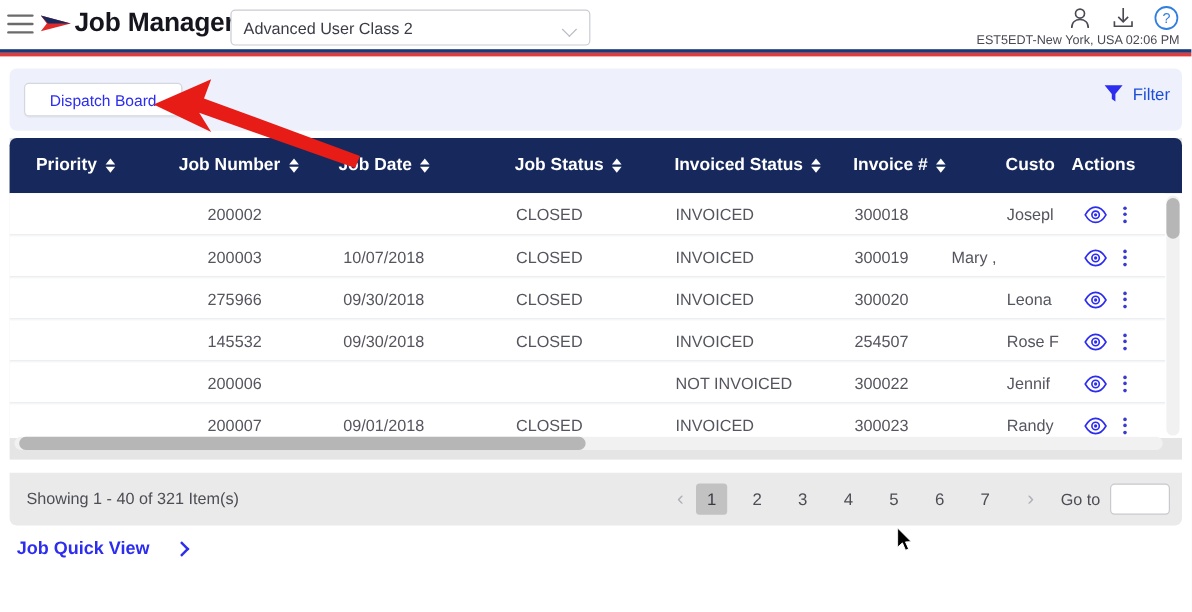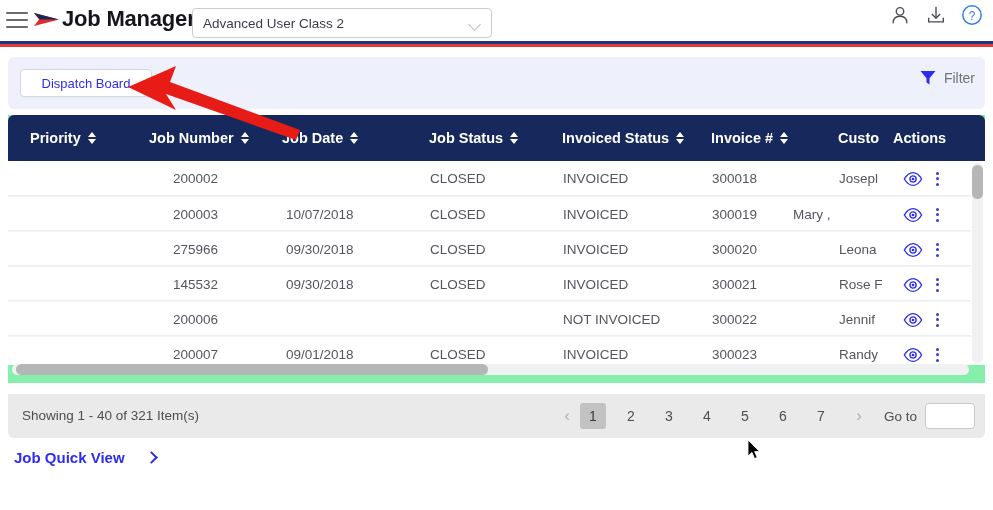--- a/index.html
+++ b/index.html
@@ -74,26 +74,26 @@
     width: 132px; height: 28px;
     background: #ffffff; border: 1px solid #d4d7df; border-radius: 4px;
     display: flex; align-items: center; justify-content: center;
     font-size: 13px; color: #2d2df0; cursor: pointer;
     box-shadow: 0 1px 1px rgba(0,0,0,0.04);
   }
   .filter-btn {
     position: absolute; right: 10px; top: 12px;
     display: flex; align-items: center; gap: 7px; cursor: pointer;
   }
-  .filter-label { font-size: 14px; color: #737373; text-align: center; }
+  .filter-label { font-size: 14px; color: #1d4ed8; text-align: center; }
 
   
   .table-wrap {
     position: absolute; left: 8px; top: 115px; width: 977px; height: 268px;
-    background: #86efac;
+    background: #e5e5e5;
   }
   .thead {
     position: absolute; left: 0; top: 0; width: 977px; height: 46px;
     background: #17295c; border-radius: 6px 6px 0 0;
     color: #ffffff;
   }
   .th {
     position: absolute; top: 0; height: 46px;
     display: flex; align-items: center; gap: 7px;
     font-size: 14.5px; font-weight: bold; white-space: nowrap;
@@ -227,20 +227,21 @@
         <line x1="12" y1="3" x2="12" y2="15" stroke="#4a4a55" stroke-width="1.5"></line>
         <path d="M7.5 11 L12 15.5 L16.5 11" fill="none" stroke="#4a4a55" stroke-width="1.5"></path>
         <path d="M4 15 L4 19.5 L20 19.5 L20 15" fill="none" stroke="#4a4a55" stroke-width="1.5"></path>
       </svg>
       <svg class="hicon" viewBox="0 0 24 24">
         <circle cx="12" cy="12" r="10" fill="none" stroke="#2f7fe0" stroke-width="1.6"></circle>
         <text x="12" y="17" font-size="13" font-family="Liberation Sans, sans-serif" fill="#2f7fe0" text-anchor="middle">?</text>
       </svg>
     </div>
 
+    <div class="tz-text">EST5EDT-New York, USA 02:06 PM</div>
   </div>
 
   <div class="rule-blue"></div>
   <div class="rule-red"></div>
 
   <div class="toolbar">
     <div class="dispatch-btn">
       <span>Dispatch Board</span>
     </div>
     <div class="filter-btn">
@@ -354,21 +355,21 @@
               <i></i>
             </span>
           </div>
         </div>
         <div class="trow sep">
           <div class="cell" style="left: 22px;"></div>
           <div class="cell" style="left: 165px;">145532</div>
           <div class="cell" style="left: 278px;">09/30/2018</div>
           <div class="cell" style="left: 422px;">CLOSED</div>
           <div class="cell" style="left: 555px;">INVOICED</div>
-          <div class="cell" style="left: 704px;">300021</div>
+          <div class="cell" style="left: 704px;">254507</div>
           <div class="cell" style="left: 831px;">Rose F</div>
           <div class="cell eye-btn" style="left: 895px;">
             <svg width="20" height="20" viewBox="0 0 22 22">
               <path d="M1.5 11 C4.5 5.8 8 4 11 4 C14 4 17.5 5.8 20.5 11 C17.5 16.2 14 18 11 18 C8 18 4.5 16.2 1.5 11 Z" fill="none" stroke="#2d2df0" stroke-width="1.5"></path>
               <circle cx="11" cy="11" r="3.4" fill="none" stroke="#2d2df0" stroke-width="1.5"></circle>
               <circle cx="11" cy="11" r="1.5" fill="#2d2df0"></circle>
             </svg>
           </div>
           <div class="cell kebab-btn" style="left: 928px;">
             <span class="kebab">

